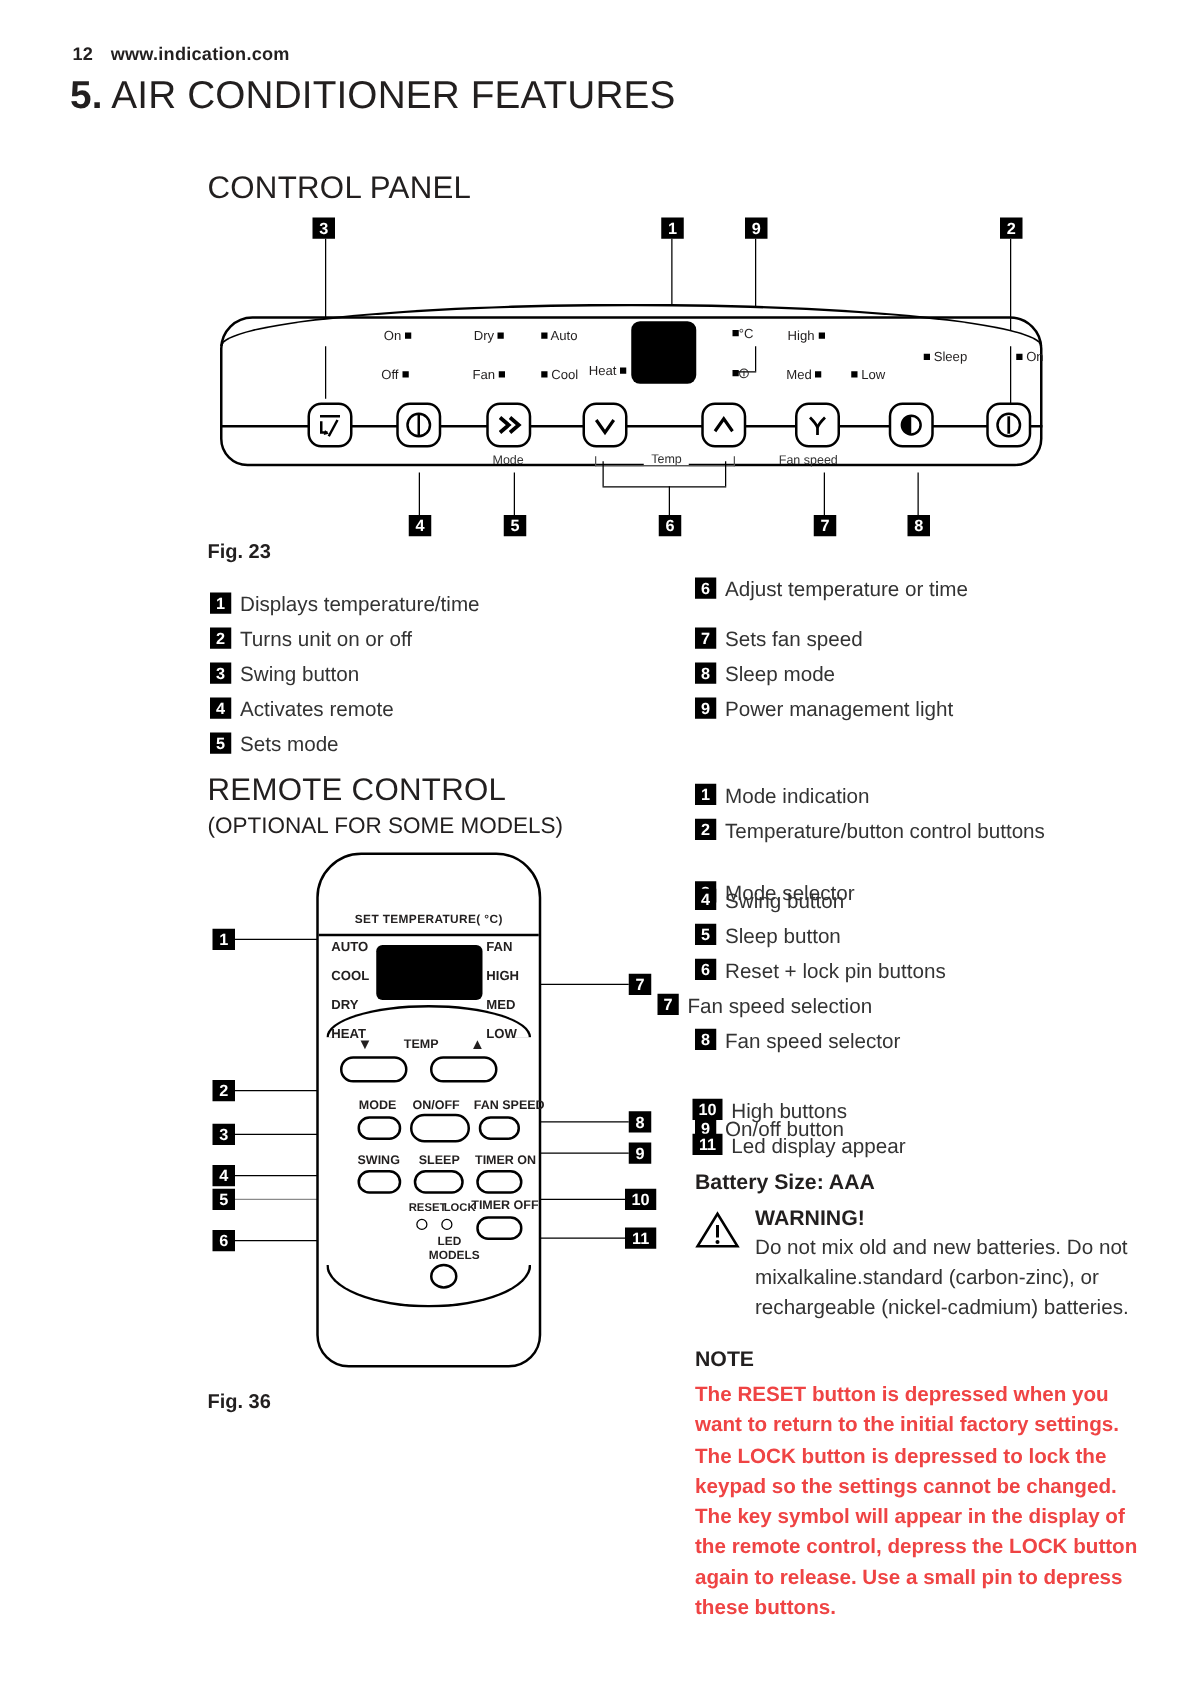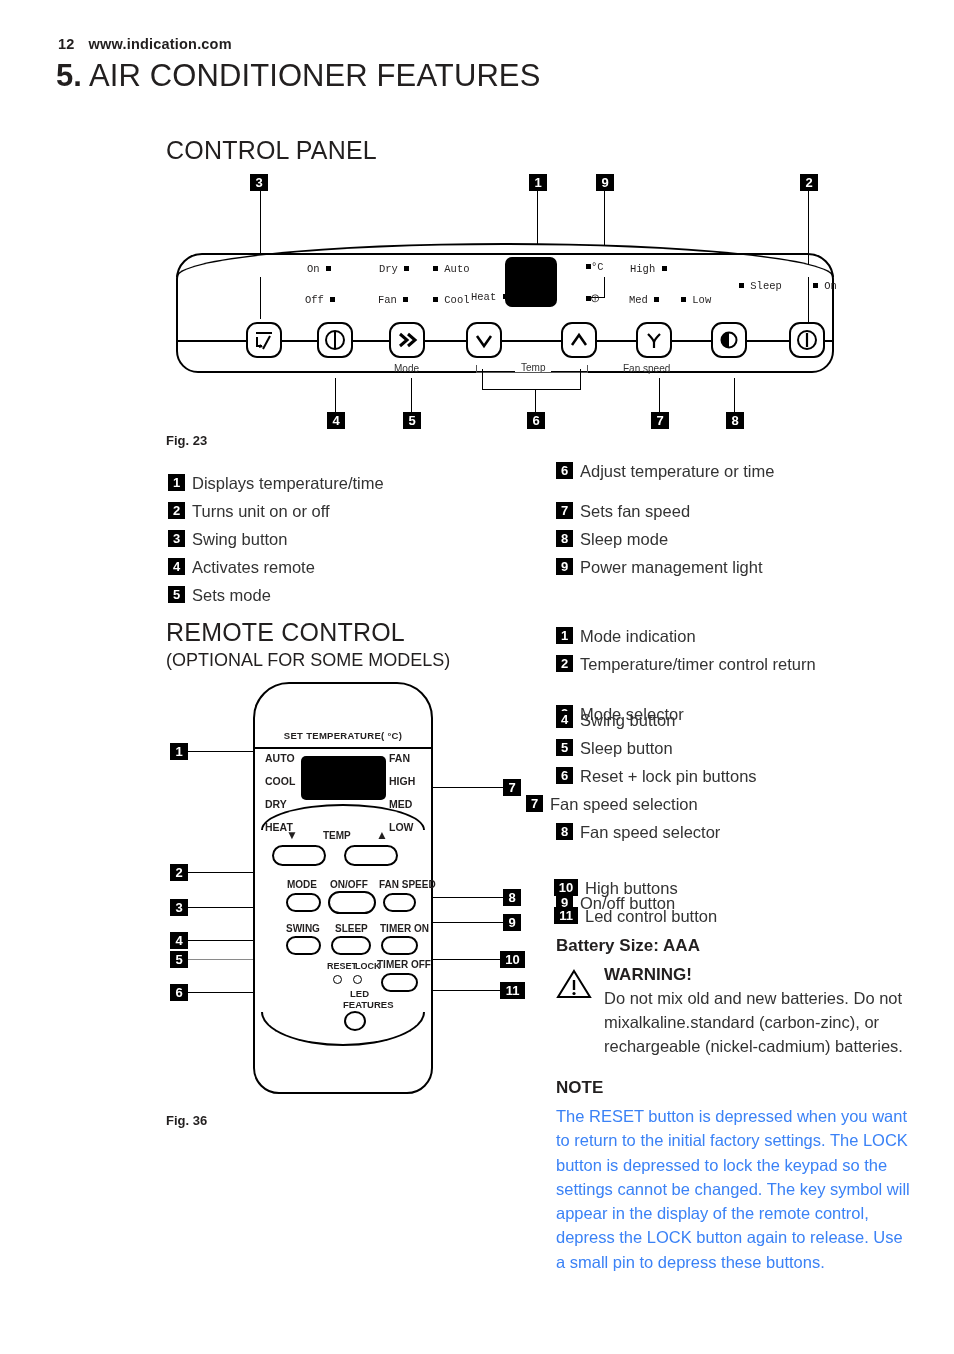--- a/index.html
+++ b/index.html
@@ -56,21 +56,21 @@
     position: absolute;
     left: 166px;
     top: 650px;
     font-size: 18px;
     font-weight: 300;
     white-space: nowrap;
   }
 
   .fig-caption {
     position: absolute;
-    font-size: 13px;
+    font-size: 16px;
     font-weight: bold;
     white-space: nowrap;
   }
   #fig23-cap { left: 166px; top: 433px; }
   #fig24-cap { left: 166px; top: 1113px; }
 
   
   .chip {
     position: absolute;
     background: #000;
@@ -124,21 +124,20 @@
     width: 658px; height: 2px;
     background: #000;
   }
 
   
   .led {
     position: absolute;
     font-size: 10.5px;
     white-space: nowrap;
     line-height: 11px;
-    font-family: Liberation Mono, monospace;
   }
   .sq {
     display: inline-block;
     width: 5px; height: 5px;
     background: #000;
     vertical-align: 1px;
   }
 
   
   #cp-lcd {
@@ -322,23 +321,23 @@
     position: absolute;
     left: 556px; top: 1078px;
     font-size: 17px;
     font-weight: bold;
   }
   #note-body {
     position: absolute;
     left: 556px; top: 1104px;
     width: 356px;
     font-size: 16.5px;
-    font-weight: 400;
+    font-weight: 700;
     line-height: 24.3px;
-    color: #3b82f6;
+    color: #ef4444;
   }
 </style>
 </head>
 <body>
 
 <div id="page-header">
   <span class="pg-num">12</span><span>www.indication.com</span>
 </div>
 
 <div id="chapter-title">
@@ -478,30 +477,30 @@
 
 <div class="legend-item" style="left:556px; top:462px;"><span class="chip-inline">6</span><span>Adjust temperature or time</span></div>
 <div class="legend-item" style="left:556px; top:502px;"><span class="chip-inline">7</span><span>Sets fan speed</span></div>
 <div class="legend-item" style="left:556px; top:530px;"><span class="chip-inline">8</span><span>Sleep mode</span></div>
 <div class="legend-item" style="left:556px; top:558px;"><span class="chip-inline">9</span><span>Power management light</span></div>
 
 <div class="section-heading" id="h-remote">REMOTE CONTROL</div>
 <div id="h-remote-sub">(OPTIONAL FOR SOME MODELS)</div>
 
 <div class="legend-item" style="left:556px; top:627px;"><span class="chip-inline">1</span><span>Mode indication</span></div>
-<div class="legend-item" style="left:556px; top:655px;"><span class="chip-inline">2</span><span>Temperature/timer control return</span></div>
+<div class="legend-item" style="left:556px; top:655px;"><span class="chip-inline">2</span><span>Temperature/button control buttons</span></div>
 <div class="legend-item" style="left:556px; top:705px;"><span class="chip-inline">3</span><span>Mode selector</span></div>
 <div class="legend-item" style="left:556px; top:711px;"><span class="chip-inline">4</span><span>Swing button</span></div>
 <div class="legend-item" style="left:556px; top:739px;"><span class="chip-inline">5</span><span>Sleep button</span></div>
 <div class="legend-item" style="left:556px; top:767px;"><span class="chip-inline">6</span><span>Reset + lock pin buttons</span></div>
 <div class="legend-item" style="left:526px; top:795px;"><span class="chip-inline">7</span><span>Fan speed selection</span></div>
 <div class="legend-item" style="left:556px; top:823px;"><span class="chip-inline">8</span><span>Fan speed selector</span></div>
 <div class="legend-item" style="left:556px; top:894px;"><span class="chip-inline">9</span><span>On/off button</span></div>
 <div class="legend-item" style="left:554px; top:879px;"><span class="chip-inline w2">10</span><span>High buttons</span></div>
-<div class="legend-item" style="left:554px; top:907px;"><span class="chip-inline w2">11</span><span>Led control button</span></div>
+<div class="legend-item" style="left:554px; top:907px;"><span class="chip-inline w2">11</span><span>Led display appear</span></div>
 
 <div class="chip" style="left:170px; top:743px;">1</div>
 <div class="hline" style="left:188px; top:751px; width:78px;"></div>
 <div class="vline" style="left:266px; top:751px; height:42px;"></div>
 <div class="hline" style="left:266px; top:793px; width:20px;"></div>
 <div class="vline" style="left:286px; top:758px; height:70px;"></div>
 <div class="hline" style="left:286px; top:758px; width:10px;"></div>
 <div class="hline" style="left:286px; top:781px; width:10px;"></div>
 <div class="hline" style="left:286px; top:804px; width:10px;"></div>
 <div class="hline" style="left:286px; top:827px; width:10px;"></div>
@@ -577,21 +576,21 @@
 
   <div class="rm-label" style="left:74px; top:279px; font-size:9px;">RESET</div>
   <div class="rm-label" style="left:102px; top:279px; font-size:9px;">LOCK</div>
   <div class="rm-pin" style="left:80px; top:293px;"></div>
   <div class="rm-pin" style="left:100px; top:293px;"></div>
 
   <div class="rm-label" style="left:124px; top:277px;">TIMER OFF</div>
   <div class="rm-btn pill" style="left:128px; top:291px; width:37px; height:19px;"></div>
 
   <div class="rm-label" style="left:97px; top:306px; font-size:9.5px;">LED</div>
-  <div class="rm-label" style="left:90px; top:317px; font-size:9.5px;">FEATURES</div>
+  <div class="rm-label" style="left:90px; top:317px; font-size:9.5px;">MODELS</div>
   <div class="rm-btn oval" style="left:91px; top:329px; width:22px; height:20px;"></div>
 </div>
 
 <div class="fig-caption" id="fig24-cap">Fig. 36</div>
 
 <div id="battery-size">Battery Size: AAA</div>
 
 <svg id="warn-tri" viewBox="0 0 36 32">
   <path d="M18 3 L34 29 L2 29 Z" fill="none" stroke="#000" stroke-width="2"></path>
   <line x1="18" y1="12" x2="18" y2="22" stroke="#000" stroke-width="2.4"></line>

